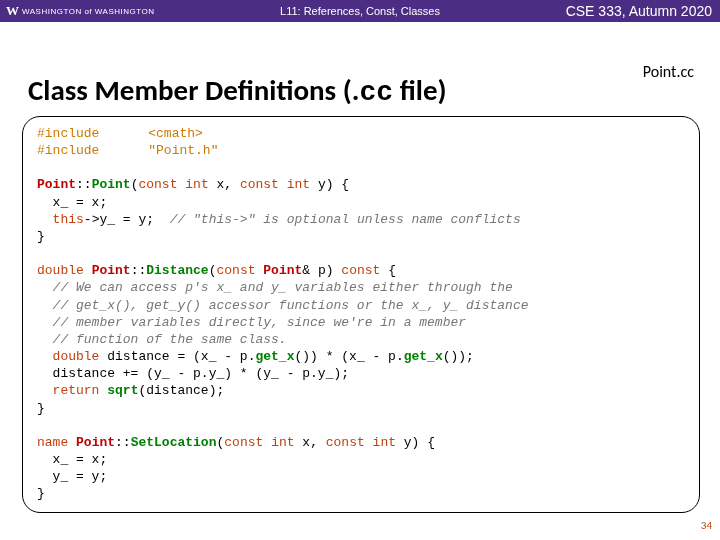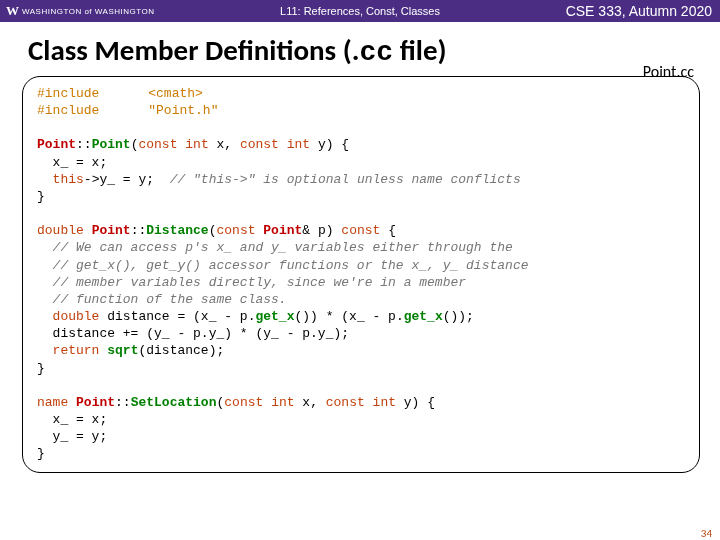--- a/index.html
+++ b/index.html
@@ -47,20 +47,21 @@
     position: absolute;
     right: 8px;
     font-size: 14px;
   }
   .slide-title {
     font-family: Calibri, Arial, sans-serif;
     font-weight: bold;
     font-size: 29px;
     color: #000;
     padding: 10px 28px 2px 28px;
+    margin-top: 40px;
   }
   .slide-title .mono {
     font-family: "Courier New", monospace;
     font-size: 28px;
   }
   .filename {
     position: absolute;
     right: 26px;
     top: 62px;
     font-family: Calibri, Arial, sans-serif;
@@ -79,21 +80,21 @@
   }
   .kw { color: #c2410c; }
   .pp { color: #cc7a00; }
   .str { color: #cc7a00; margin-left: 41px; }
   .fn { color: #008000; font-weight: bold; }
   .cls { color: #c00000; font-weight: bold; }
   .cmt { color: #777; font-style: italic; }
   .pagenum {
     position: absolute;
     right: 8px;
-    bottom: 0;
+    bottom: 8px;
     color: #b7410e;
     font-size: 11px;
     font-family: Calibri, Arial, sans-serif;
   }
 </style>
 </head>
 <body>
 
 <div class="topbar">
   <div class="uw-logo">

